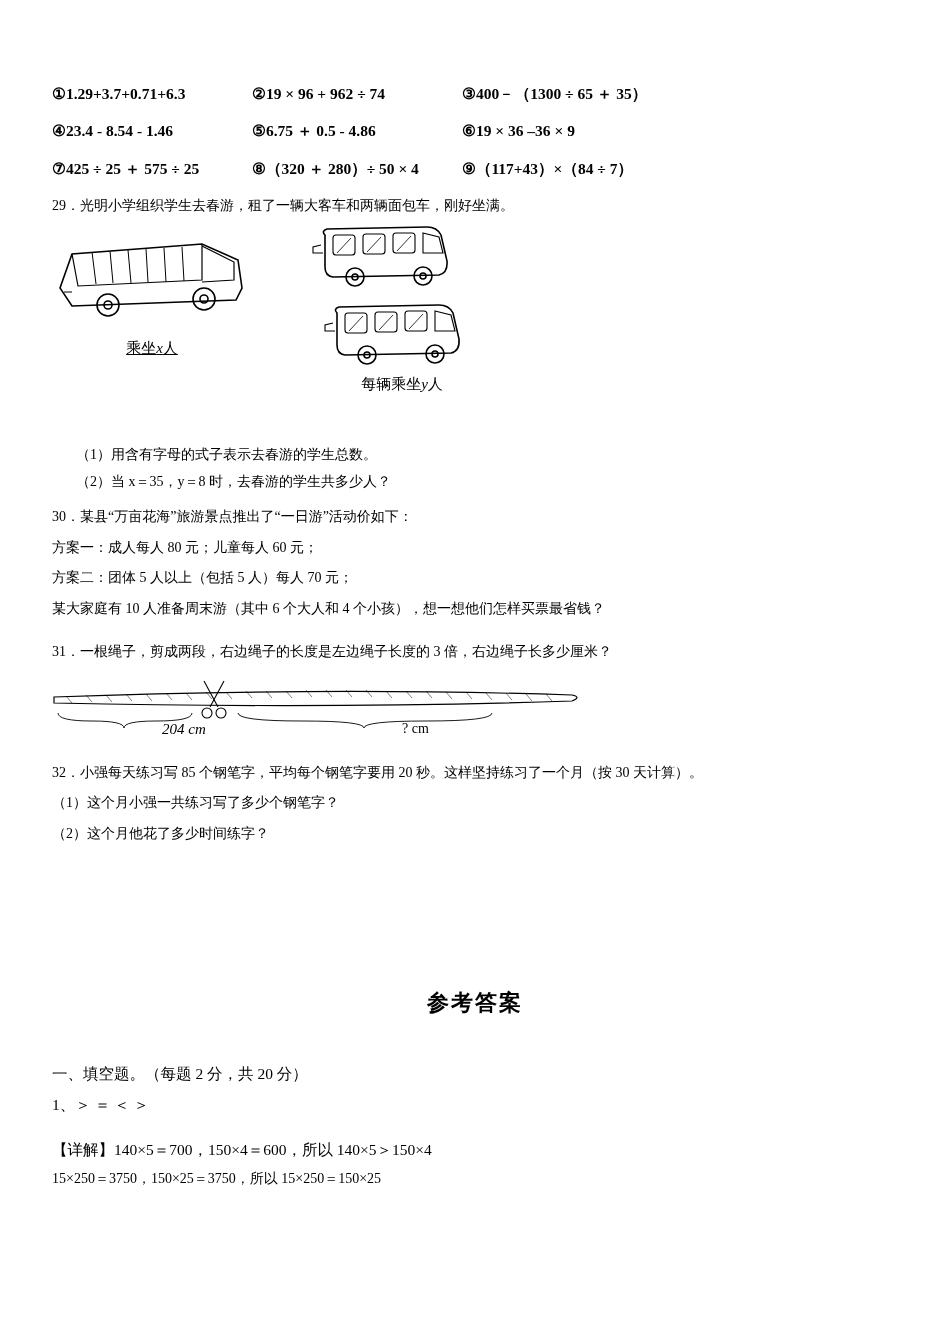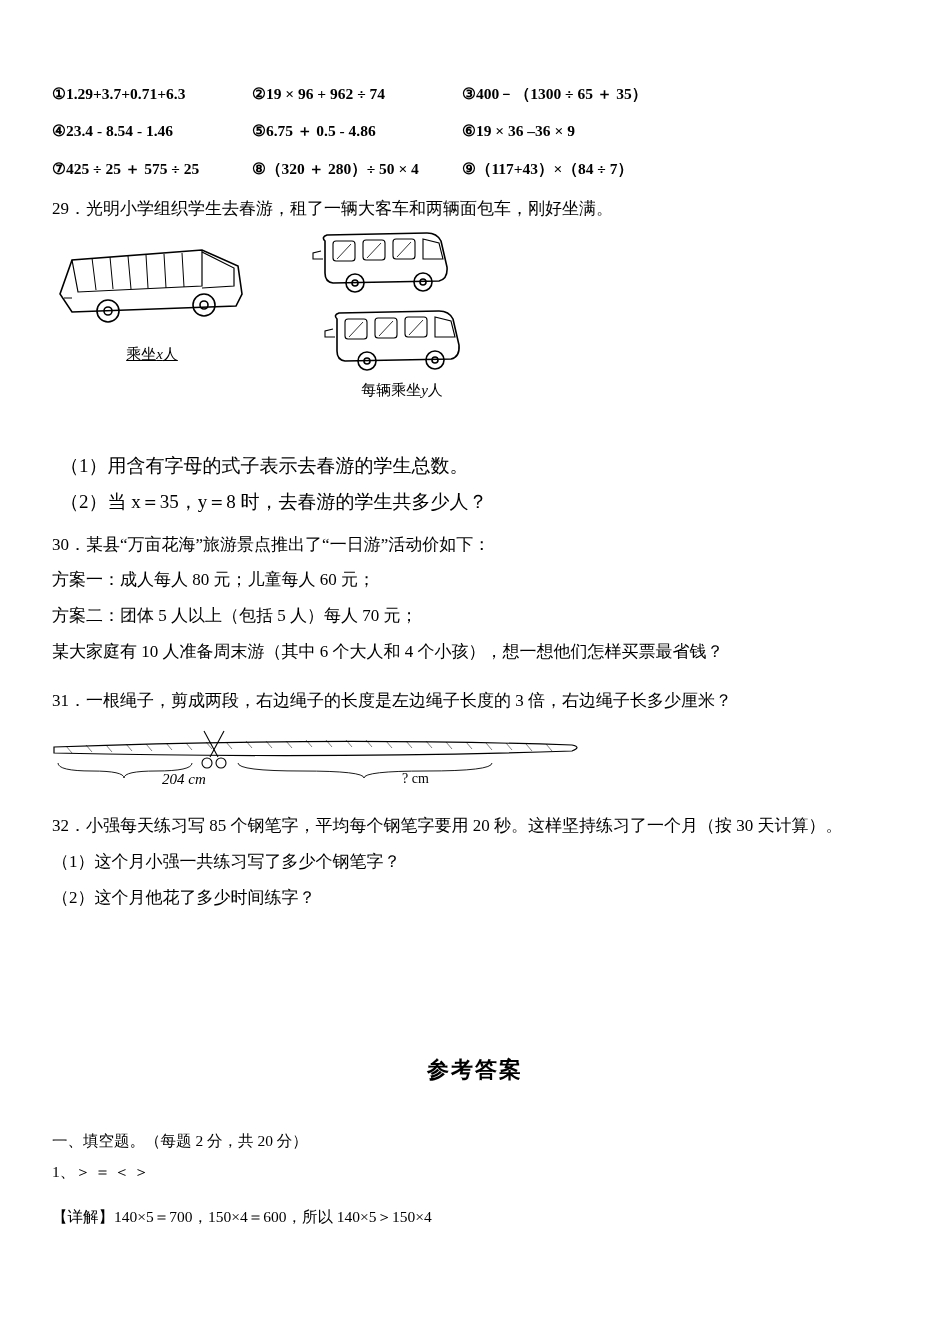--- a/index.html
+++ b/index.html
@@ -36,21 +36,21 @@
     line-height: 1.5;
   }
   .calc-row .cell {
     white-space: nowrap;
   }
   .c1 { width: 200px; }
   .c2 { width: 210px; }
   .c3 { width: 300px; }
 
   .q-line {
-    font-size: 17px;
+    font-size: 14px;
     line-height: 1.75;
     margin-bottom: 6px;
   }
 
   .figures29 {
     position: relative;
     height: 180px;
     margin-top: 8px;
   }
   .bus-box {
@@ -68,23 +68,23 @@
   }
   .fig-label {
     text-align: center;
     font-size: 15px;
     margin-top: 4px;
     font-family: "Liberation Serif", serif;
   }
   .fig-label i { font-style: italic; }
 
   .sub-line {
-    font-size: 19px;
+    font-size: 14px;
     line-height: 1.9;
-    margin-left: 8px;
+    margin-left: 24px;
   }
 
   .rope-figure {
     position: relative;
     height: 80px;
     margin: 8px 0 6px 0;
   }
   .rope-label-left {
     position: absolute;
     left: 110px;
@@ -269,15 +269,16 @@
     <div class="spacer-big"></div>
 
     <div class="answers-title">参考答案</div>
 
     <div class="spacer-mid"></div>
 
     <div class="ans-sec">一、填空题。（每题 2 分，共 20 分）</div>
     <div class="ans-sec">1、＞  ＝  ＜  ＞</div>
     <div class="spacer-sm"></div>
     <div class="ans-sec">【详解】140×5＝700，150×4＝600，所以 140×5＞150×4</div>
+    <div class="ans-sec-small">15×250＝3750，150×25＝3750，所以 15×250＝150×25</div>
 
   </div>
 </div>
 
 </body></html>

